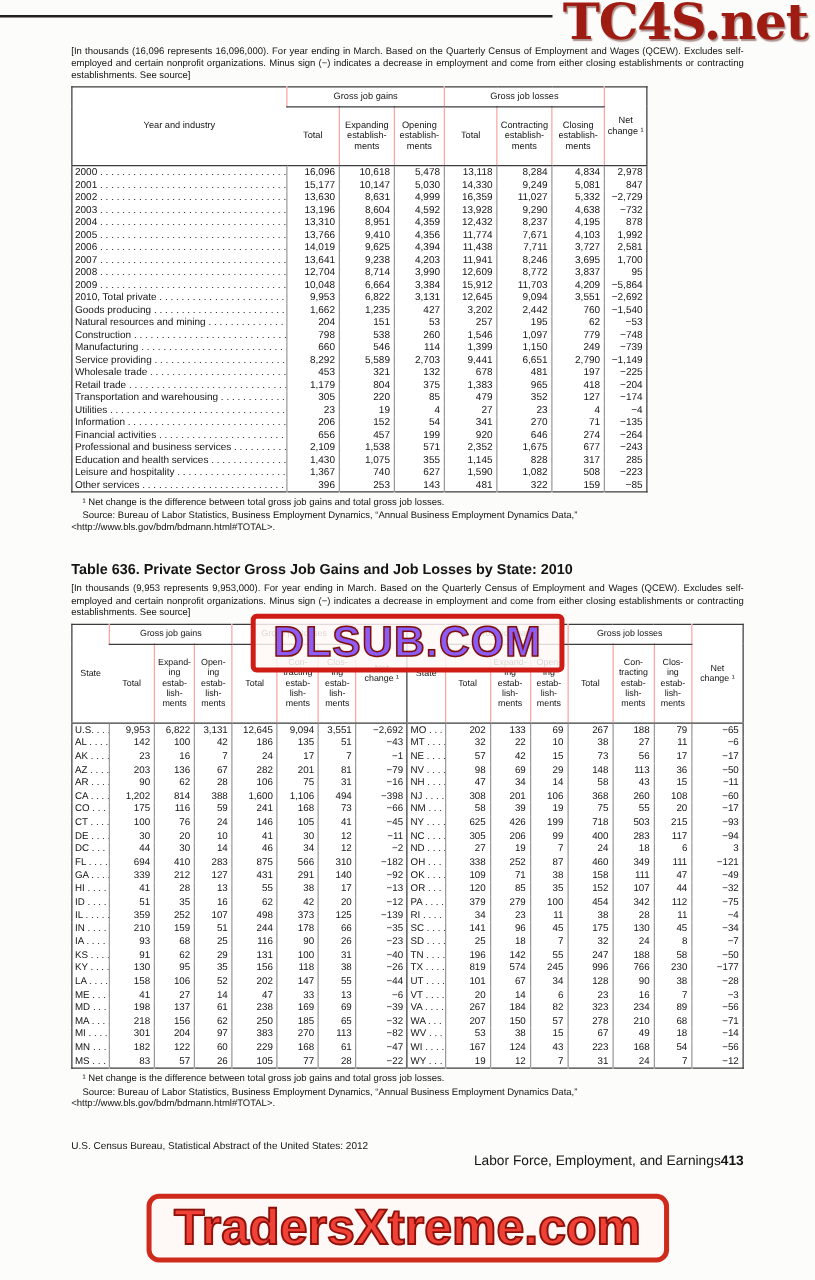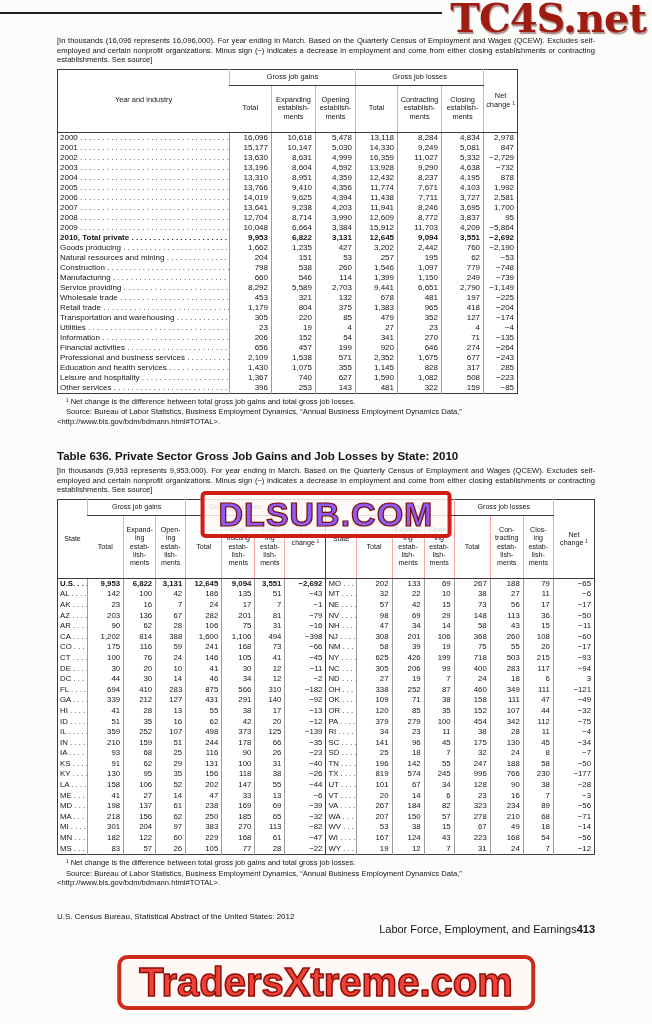--- a/index.html
+++ b/index.html
@@ -55,21 +55,21 @@
   .t636 td{font-size:7.8px;line-height:10.6px;}
   .t636 th{font-size:7.1px;line-height:8.2px;}
   .t636 .sub-head{height:60px;}
   td.num{text-align:right;}
   td.stub{white-space:nowrap;overflow:hidden;}
   .stub .lbl{letter-spacing:0;}
   .stub .dots::after{
     content:" . . . . . . . . . . . . . . . . . . . . . . . . . . . . . . . . . . . . . . . . . . . . . . . . . . . . . . . . . . . . . . . . . . . .";
     color:#141414;
   }
-  tr.bold td, td.b{font-weight:bold;}
+  tr.bold td, td.b{font-weight:normal;}
   .ind0{padding-left:3px;}
   .ind1{padding-left:11px;}
   .half-div{border-left:1px solid #3c3c3c !important;text-align:center;}
   
   .page-footer{position:absolute;right:57px;top:923px;font-size:11px;text-align:right;z-index:5;}
   .page-footer .pagenum{font-weight:bold;}
   .census{position:absolute;left:57px;top:912px;font-size:8px;z-index:5;}
 </style>
 </head>
 <body>
@@ -231,21 +231,21 @@
               <td class="num">−2,692</td>
             </tr>
             <tr>
               <td class="stub ind0"><span class="lbl">Goods producing</span><span class="dots"></span></td>
               <td class="num">1,662</td>
               <td class="num">1,235</td>
               <td class="num">427</td>
               <td class="num">3,202</td>
               <td class="num">2,442</td>
               <td class="num">760</td>
-              <td class="num">−2,190</td>
+              <td class="num">−1,540</td>
             </tr>
             <tr>
               <td class="stub ind1"><span class="lbl">Natural resources and mining</span><span class="dots"></span></td>
               <td class="num">204</td>
               <td class="num">151</td>
               <td class="num">53</td>
               <td class="num">257</td>
               <td class="num">195</td>
               <td class="num">62</td>
               <td class="num">−53</td>

